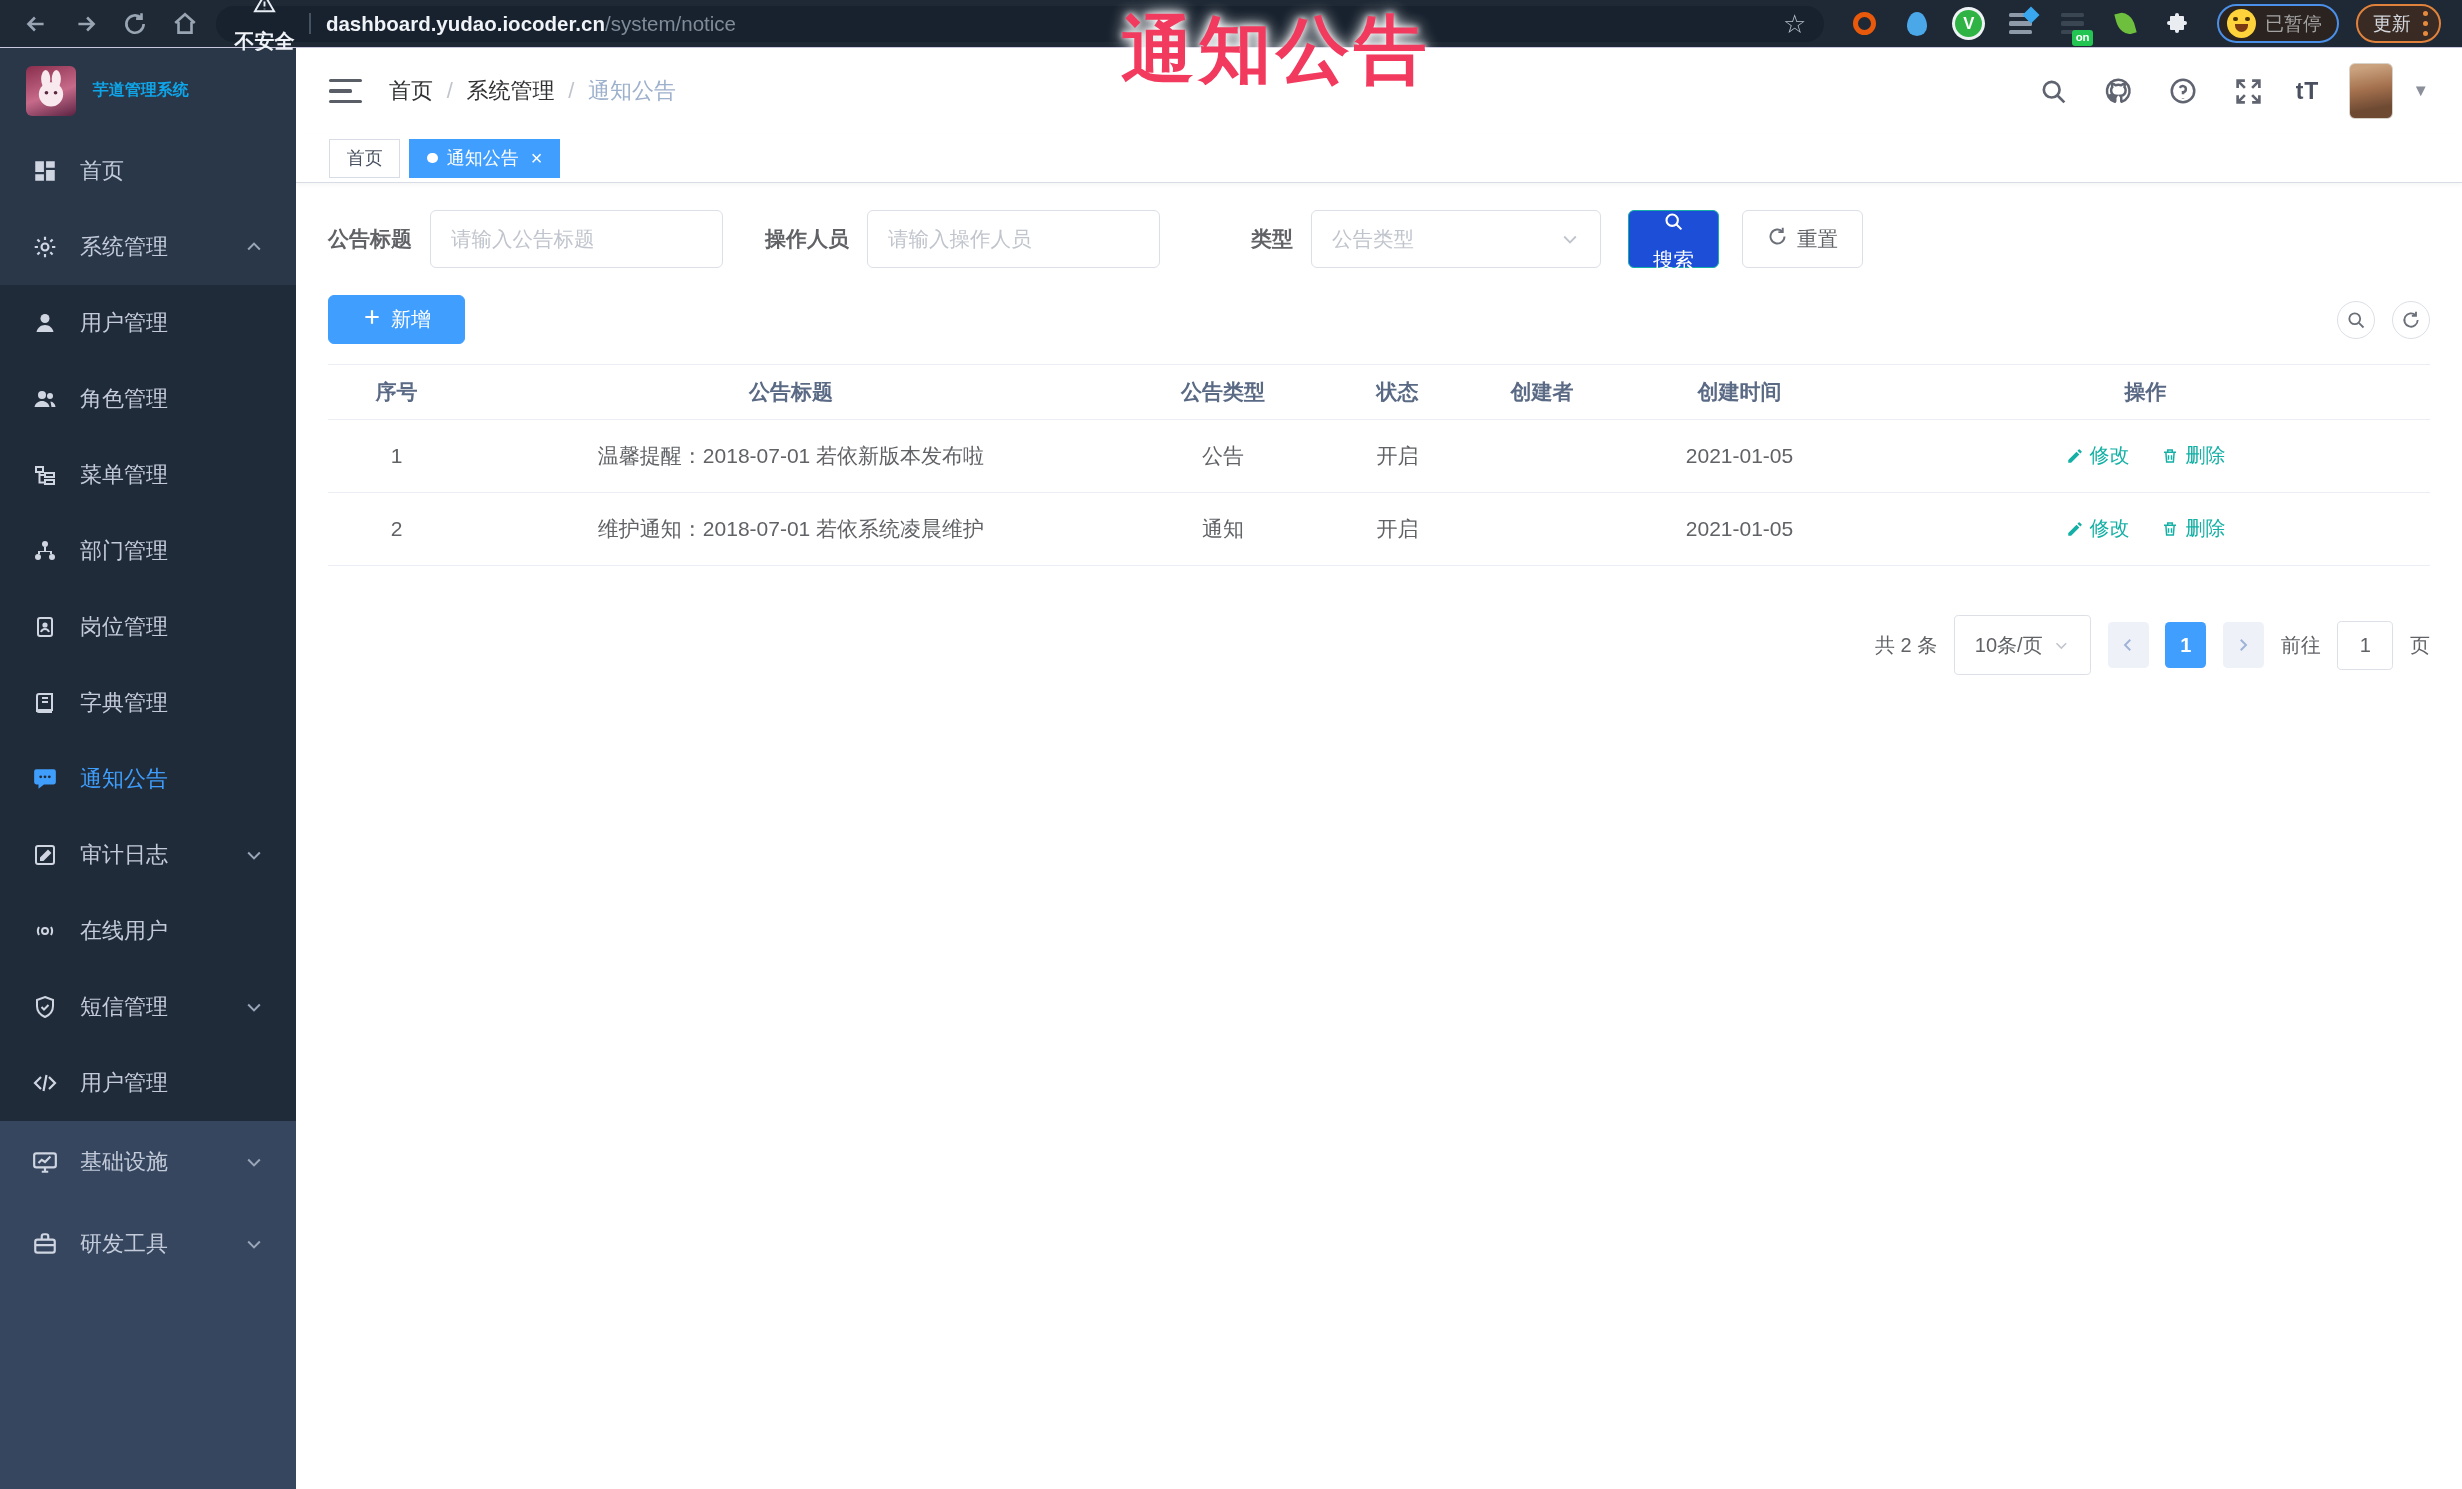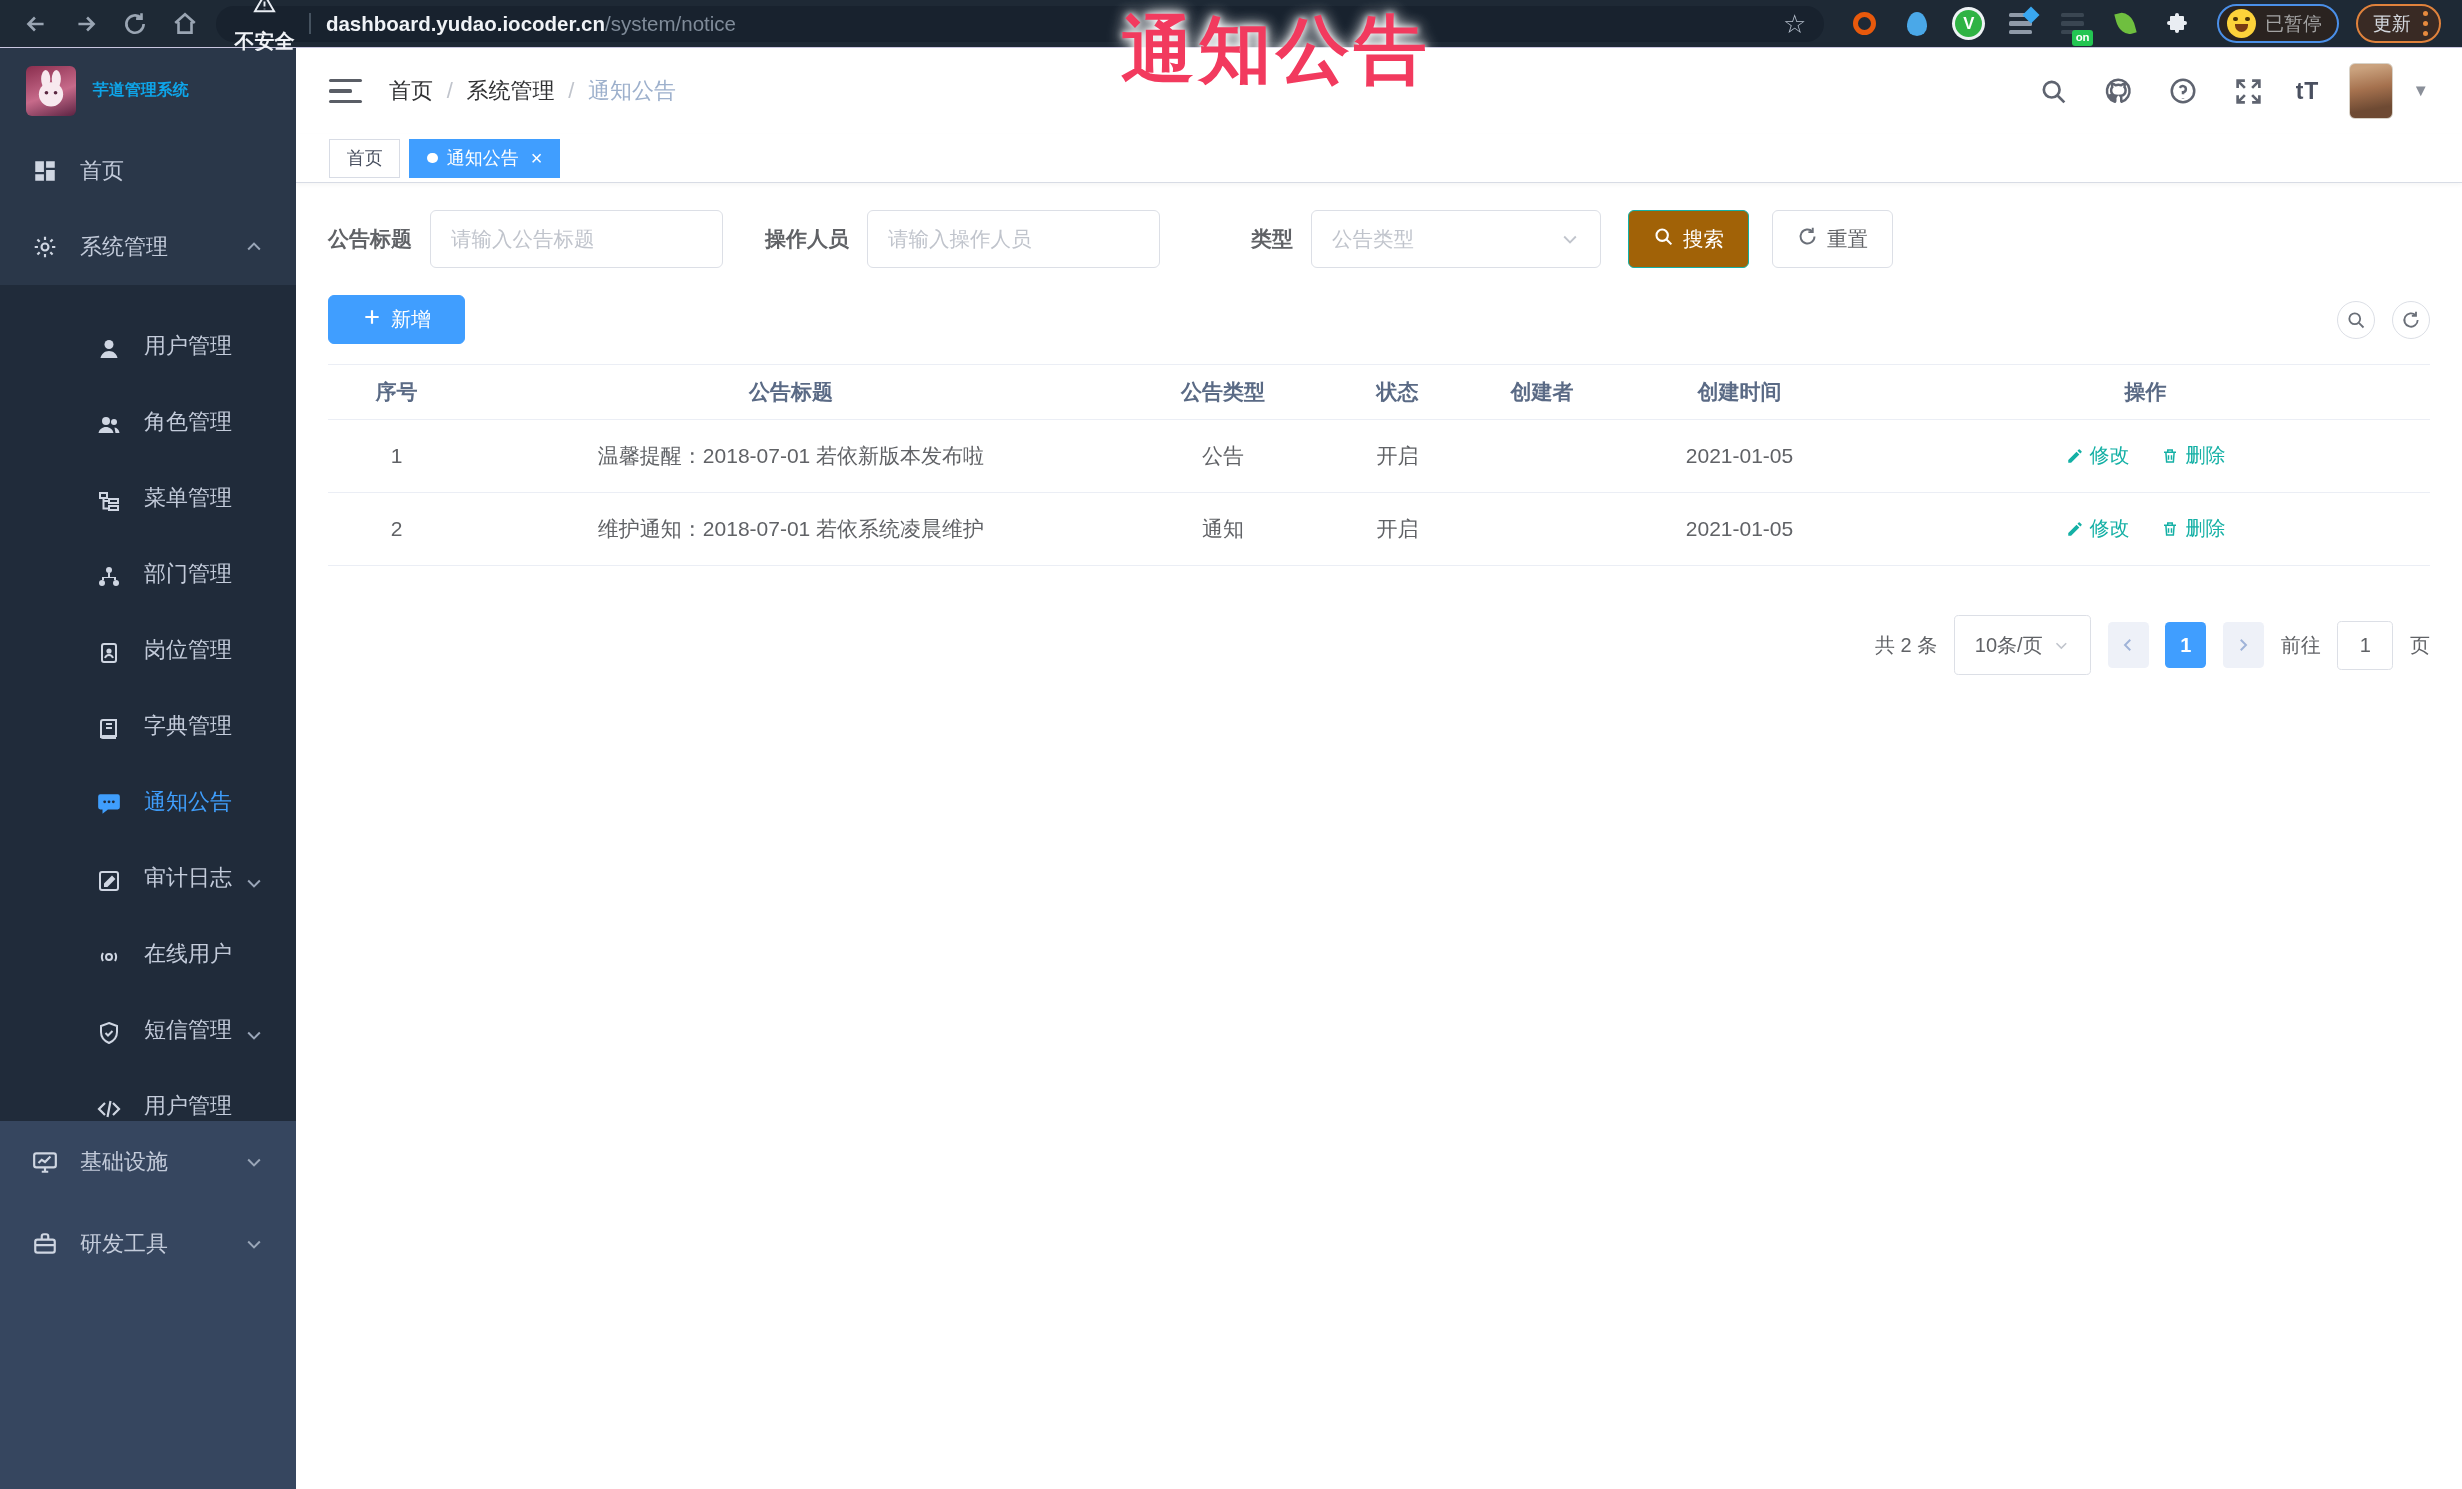--- a/index.html
+++ b/index.html
@@ -52,21 +52,21 @@
   .sidebar { width:296px; height:100%; background:#36465f; flex:none; position:relative; }
   .sb-top { background:#2a3749; }
   .logo-row { height:85px; display:flex; align-items:center; gap:16.7px; padding-left:26px; }
   .logo-img { width:50px; height:50px; border-radius:6px; background:linear-gradient(160deg,#8a2e4e,#c76a8a 55%,#5b2342); position:relative; overflow:hidden; }
   .logo-img svg { position:absolute; left:6px; top:4.6px; }
   .app-title { color:#0ea5e9; font-size:16px; font-weight:700; }
   .s-item { height:76px; display:flex; align-items:center; gap:20px; padding-left:30px; color:#c3cbda; font-size:22px; cursor:pointer; position:relative; }
   .s-item .s-icon { width:30px; display:flex; justify-content:center; color:#cfd6e2; }
   .s-item .chev { position:absolute; right:32px; color:#9aa6b8; }
   .submenu { background:#202b3a; }
-  .submenu .s-item { padding-left:94px;align-items:flex-end; }
+  .submenu .s-item { padding-left:30px; }
   .s-item.active { color:#3f9efc; }
   .s-item.active .s-icon { color:#3f9efc; }
   .bottom-group { background:#36465f; }
   .bottom-group .s-item { height:82px; }
 
   
   .main { flex:1; background:#fff; display:flex; flex-direction:column; min-width:0; }
   .topbar { height:86px; display:flex; align-items:center; padding:0 33px; }
   .hamburger { width:33px; display:flex; flex-direction:column; gap:6.8px; margin-right:27px; cursor:pointer; }
   .hamburger i { height:3.8px; background:#5a5e66; border-radius:1.5px; display:block; }
@@ -97,21 +97,21 @@
   .f-label { font-size:21px; font-weight:700; color:#606266; margin-right:18px; }
   .f-input { width:293px; height:58px; border:1.5px solid #dcdfe6; border-radius:6px; padding:0 20px;
     font-size:20.5px; color:#606266; outline:none; }
   .f-input::placeholder { color:#c0c4cc; }
   .f-group { display:flex; align-items:center; }
   .f-select { width:290px; height:58px; border:1.5px solid #dcdfe6; border-radius:6px; padding:0 20px;
     display:flex; align-items:center; justify-content:space-between; color:#c0c4cc; font-size:20.5px; cursor:pointer; }
   .f-select .chev { color:#c0c4cc; }
   .btn { height:58px; border-radius:6px; display:inline-flex; align-items:center; gap:9px;
     font-size:20.5px; padding:0 24px; cursor:pointer; border:1.5px solid transparent; }
-  .btn-search { background:#a16207; color:#fff; border-color:#14b0a5; }
+  .btn-search { background:#1d4ed8; color:#fff; border-color:#14b0a5;flex-direction:column; }
   .btn-reset { background:#fff; color:#606266; border-color:#dcdfe6; }
   .toolbar { display:flex; align-items:center; margin-bottom:20px; }
   .btn-add { height:49px; background:#409eff; border-color:#409eff; color:#fff; font-size:20px; padding:0 33px; }
   .tool-circles { margin-left:auto; display:flex; gap:16.7px; }
   .circle-btn { width:38px; height:38px; border-radius:50%; border:1.5px solid #dcdfe6; color:#6a6f78;
     display:flex; align-items:center; justify-content:center; cursor:pointer; background:#fff; }
 
   
   table.grid { width:100%; border-collapse:collapse; table-layout:fixed; }
   table.grid th { height:55px; font-size:21px; font-weight:700; color:#5a6a85; text-align:center;

